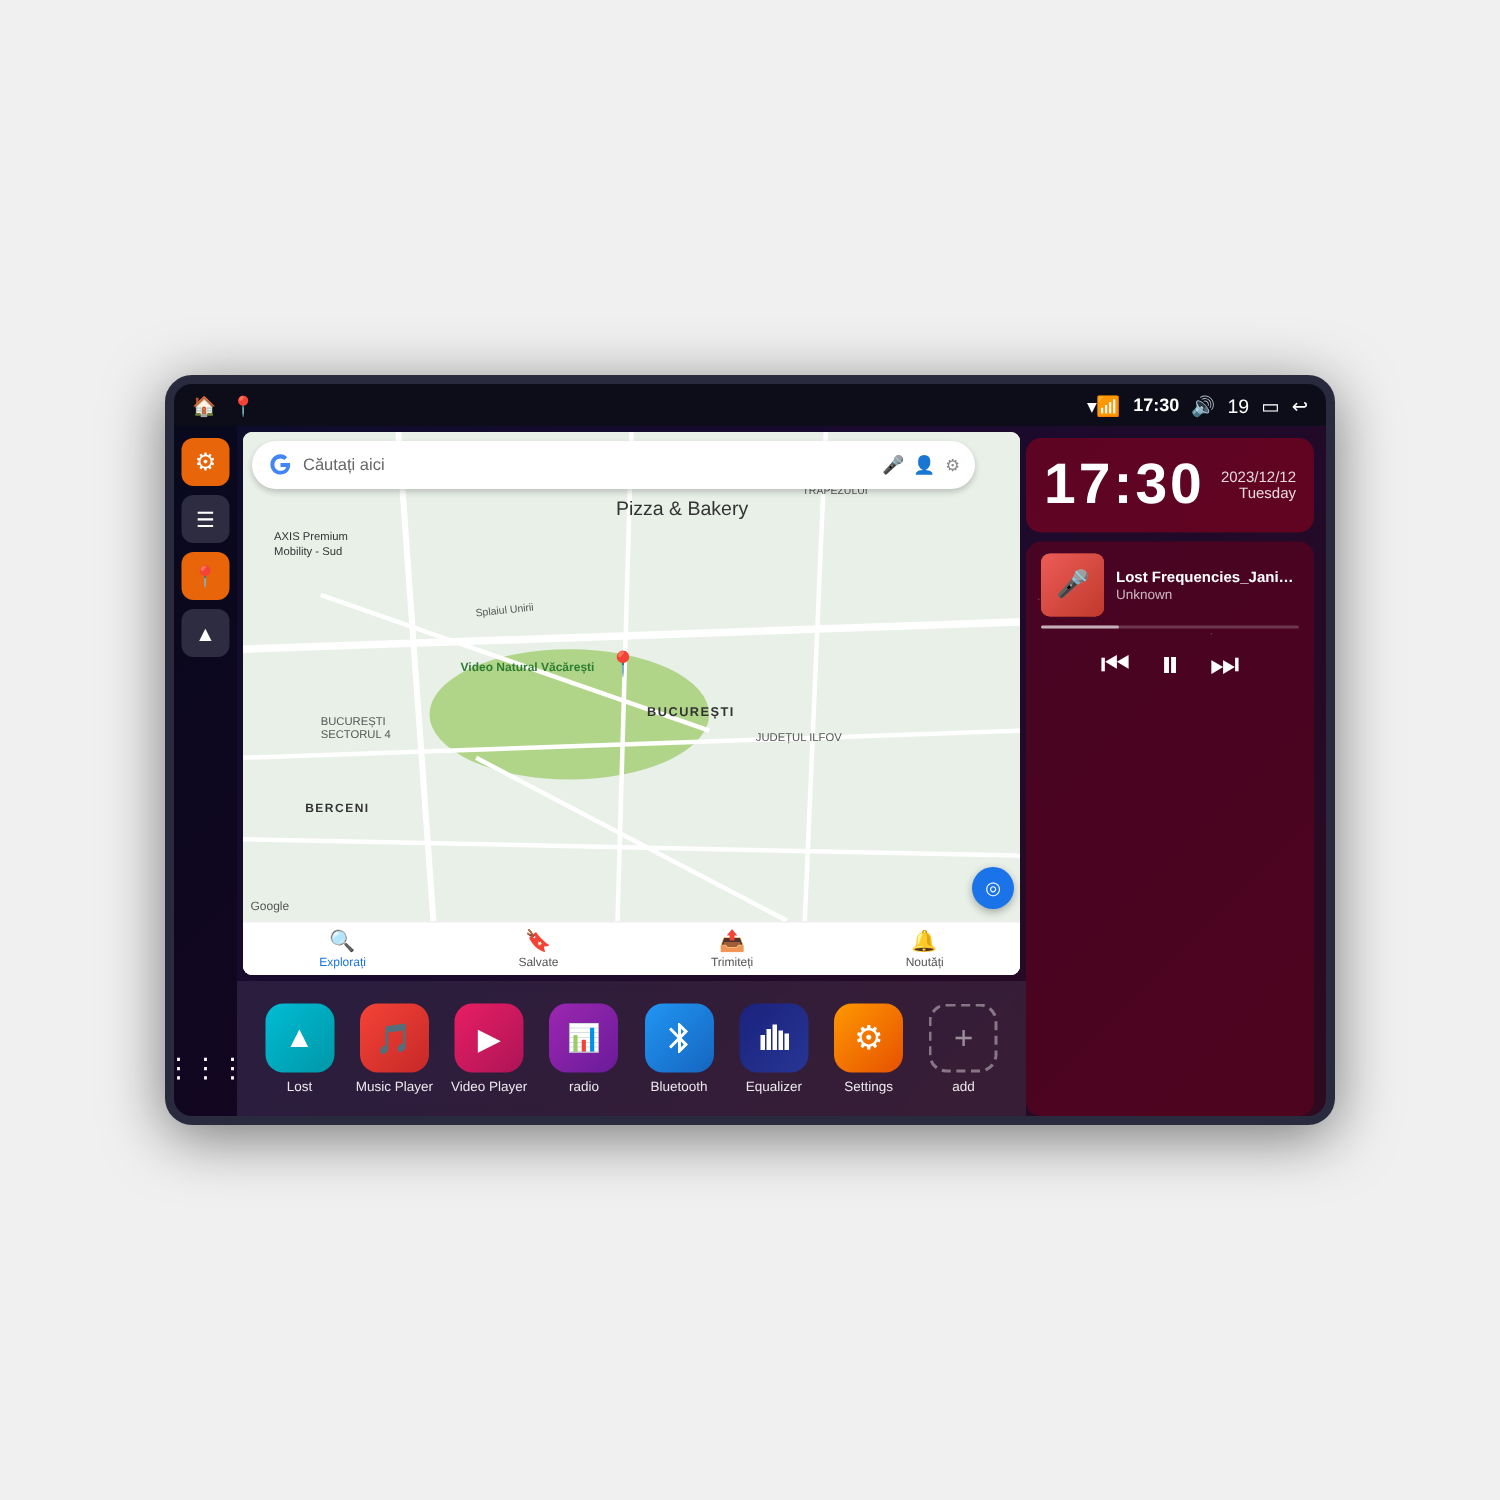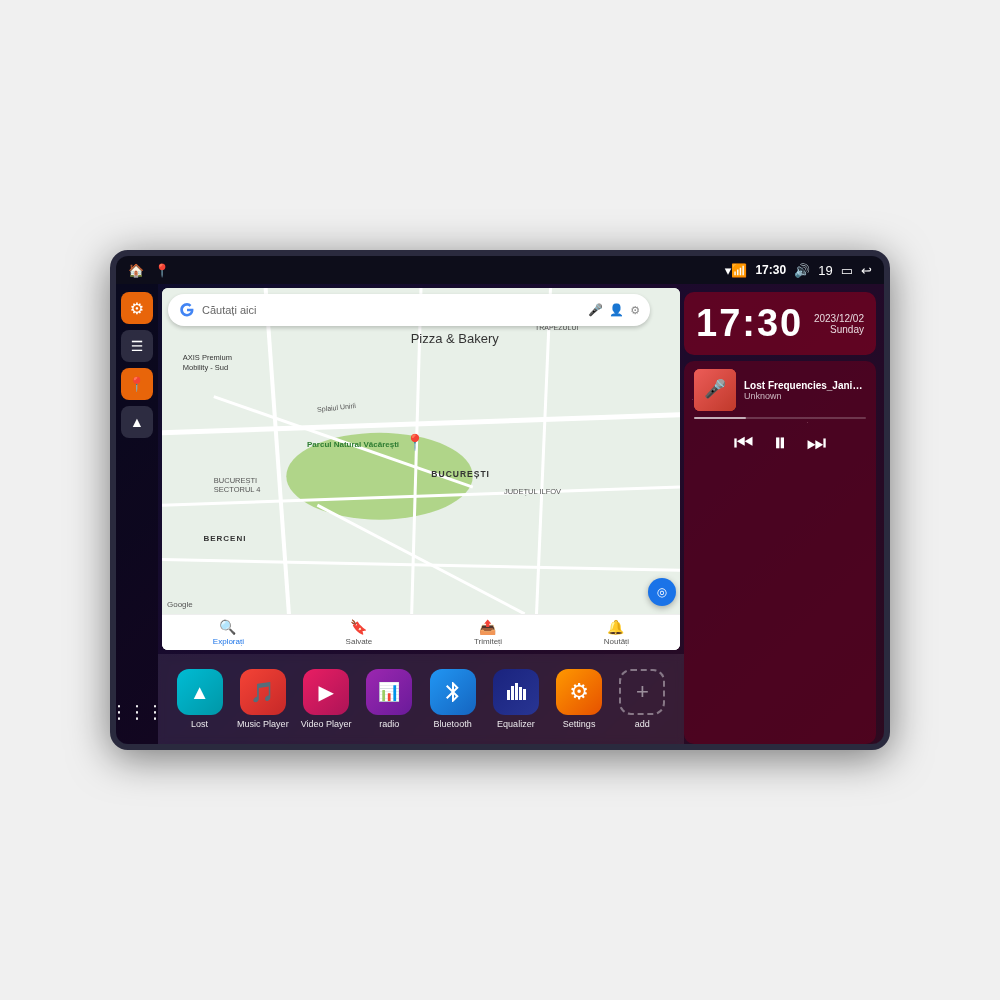--- a/index.html
+++ b/index.html
@@ -408,21 +408,21 @@
             <line x1="0" y1="75%" x2="100%" y2="78%" stroke="white" stroke-width="3"></line>
 
             <line x1="10%" y1="30%" x2="60%" y2="55%" stroke="white" stroke-width="3"></line>
             <line x1="30%" y1="60%" x2="70%" y2="90%" stroke="white" stroke-width="3"></line>
 
             <text x="5" y="88%" font-size="8" fill="#555" font-family="Arial">Google</text>
           </svg>
 
           <div style="position:absolute;top:18%;left:4%;font-size:7.5px;color:#333;font-weight:500;line-height:1.3">AXIS Premium<br>Mobility - Sud</div>
           <div style="position:absolute;top:12%;left:48%;font-size:13px;color:#333;font-weight:500">Pizza &amp; Bakery</div>
-          <div style="position:absolute;top:42%;left:28%;font-size:8px;color:#2e7d32;font-weight:600">Parcul Natural Văcărești</div>
+          <div style="position:absolute;top:42%;left:28%;font-size:8px;color:#2e7d32;font-weight:600">Video Natural Văcărești</div>
           <div style="position:absolute;top:50%;left:52%;font-size:8.5px;color:#333;font-weight:600;letter-spacing:1px">BUCUREȘTI</div>
           <div style="position:absolute;top:52%;left:10%;font-size:7.5px;color:#555;font-weight:500">BUCUREȘTI<br>SECTORUL 4</div>
           <div style="position:absolute;top:55%;left:66%;font-size:7.5px;color:#555;font-weight:400">JUDEȚUL ILFOV</div>
           <div style="position:absolute;top:68%;left:8%;font-size:8px;color:#333;font-weight:600;letter-spacing:1px">BERCENI</div>
           <div style="position:absolute;top:10%;left:72%;font-size:7px;color:#555">TRAPEZULUI</div>
           <div style="position:absolute;top:32%;left:30%;font-size:7px;color:#555;transform:rotate(-6deg)">Splaiul Unirii</div>
 
           <div style="position:absolute;top:40%;left:47%;font-size:16px">📍</div>
 
           <div class="map-fab">◎</div>
@@ -516,22 +516,22 @@
           <span class="app-label">add</span>
         </div>
       </div>
     </div>
 
     <div class="right-panel">
 
       <div class="clock-widget">
         <div class="clock-time">17:30</div>
         <div class="clock-date-area">
-          <div class="clock-date">2023/12/02</div>
-          <div class="clock-day">Sunday</div>
+          <div class="clock-date">2023/12/12</div>
+          <div class="clock-day">Tuesday</div>
         </div>
       </div>
 
       <div class="music-widget">
         <div class="music-info">
           <div class="album-art">
             <svg width="42" height="42" viewBox="0 0 42 42" xmlns="http://www.w3.org/2000/svg">
               <rect width="42" height="42" fill="#c0392b"></rect>
               <rect width="42" height="42" fill="url(#crowd)" opacity="0.7"></rect>
               <defs>

